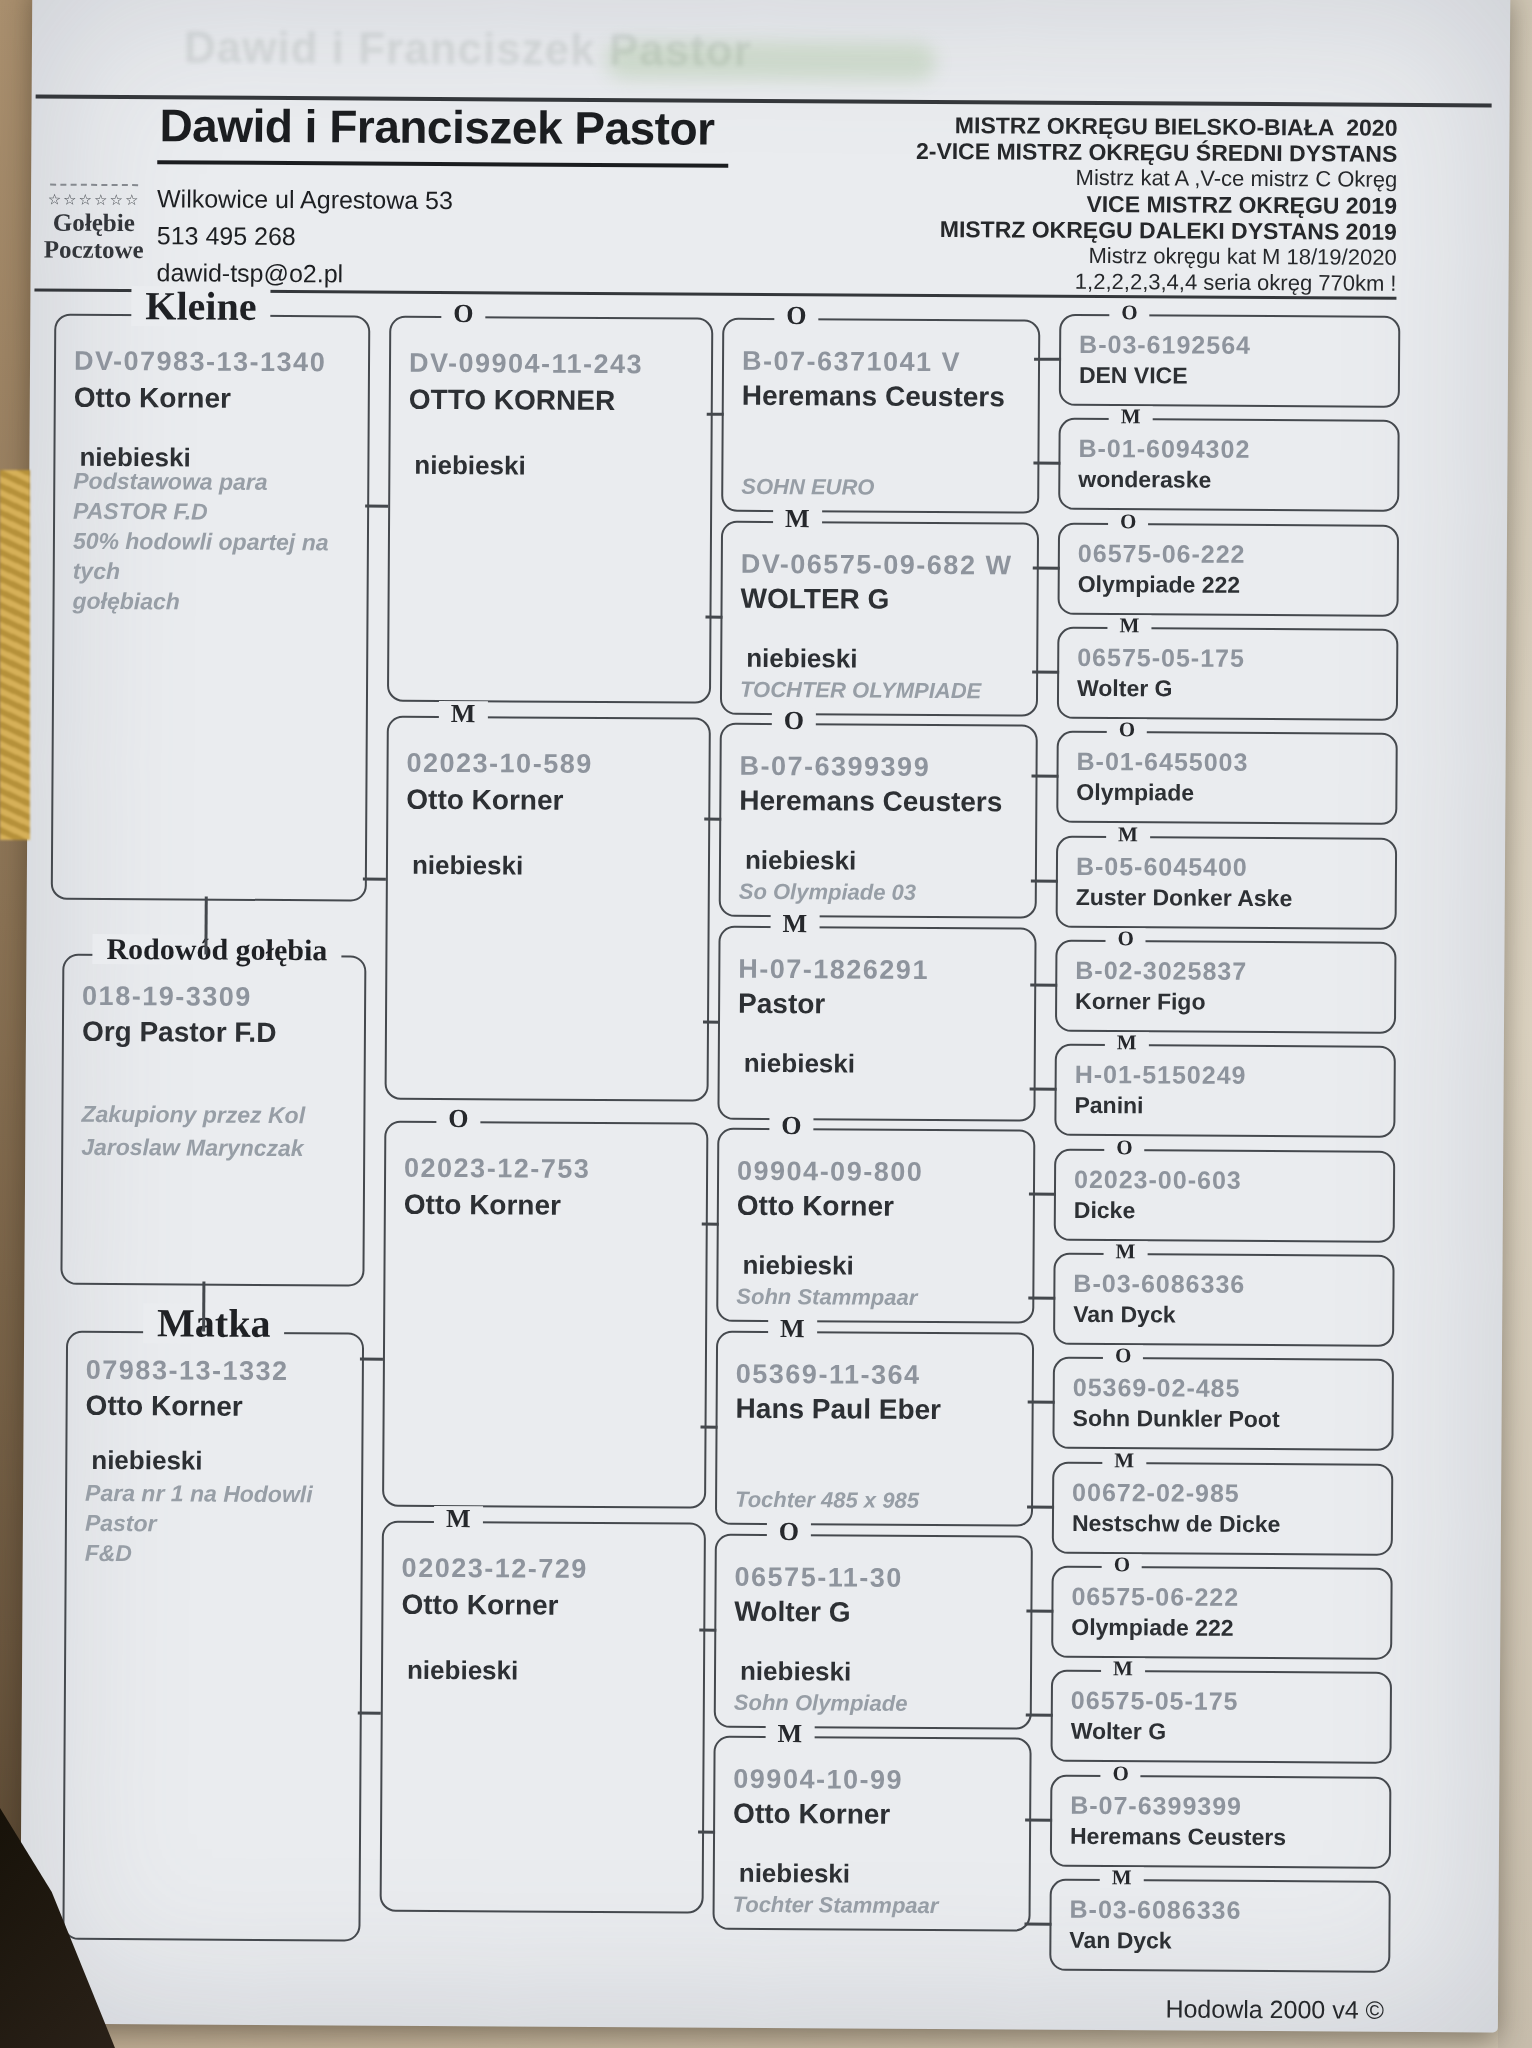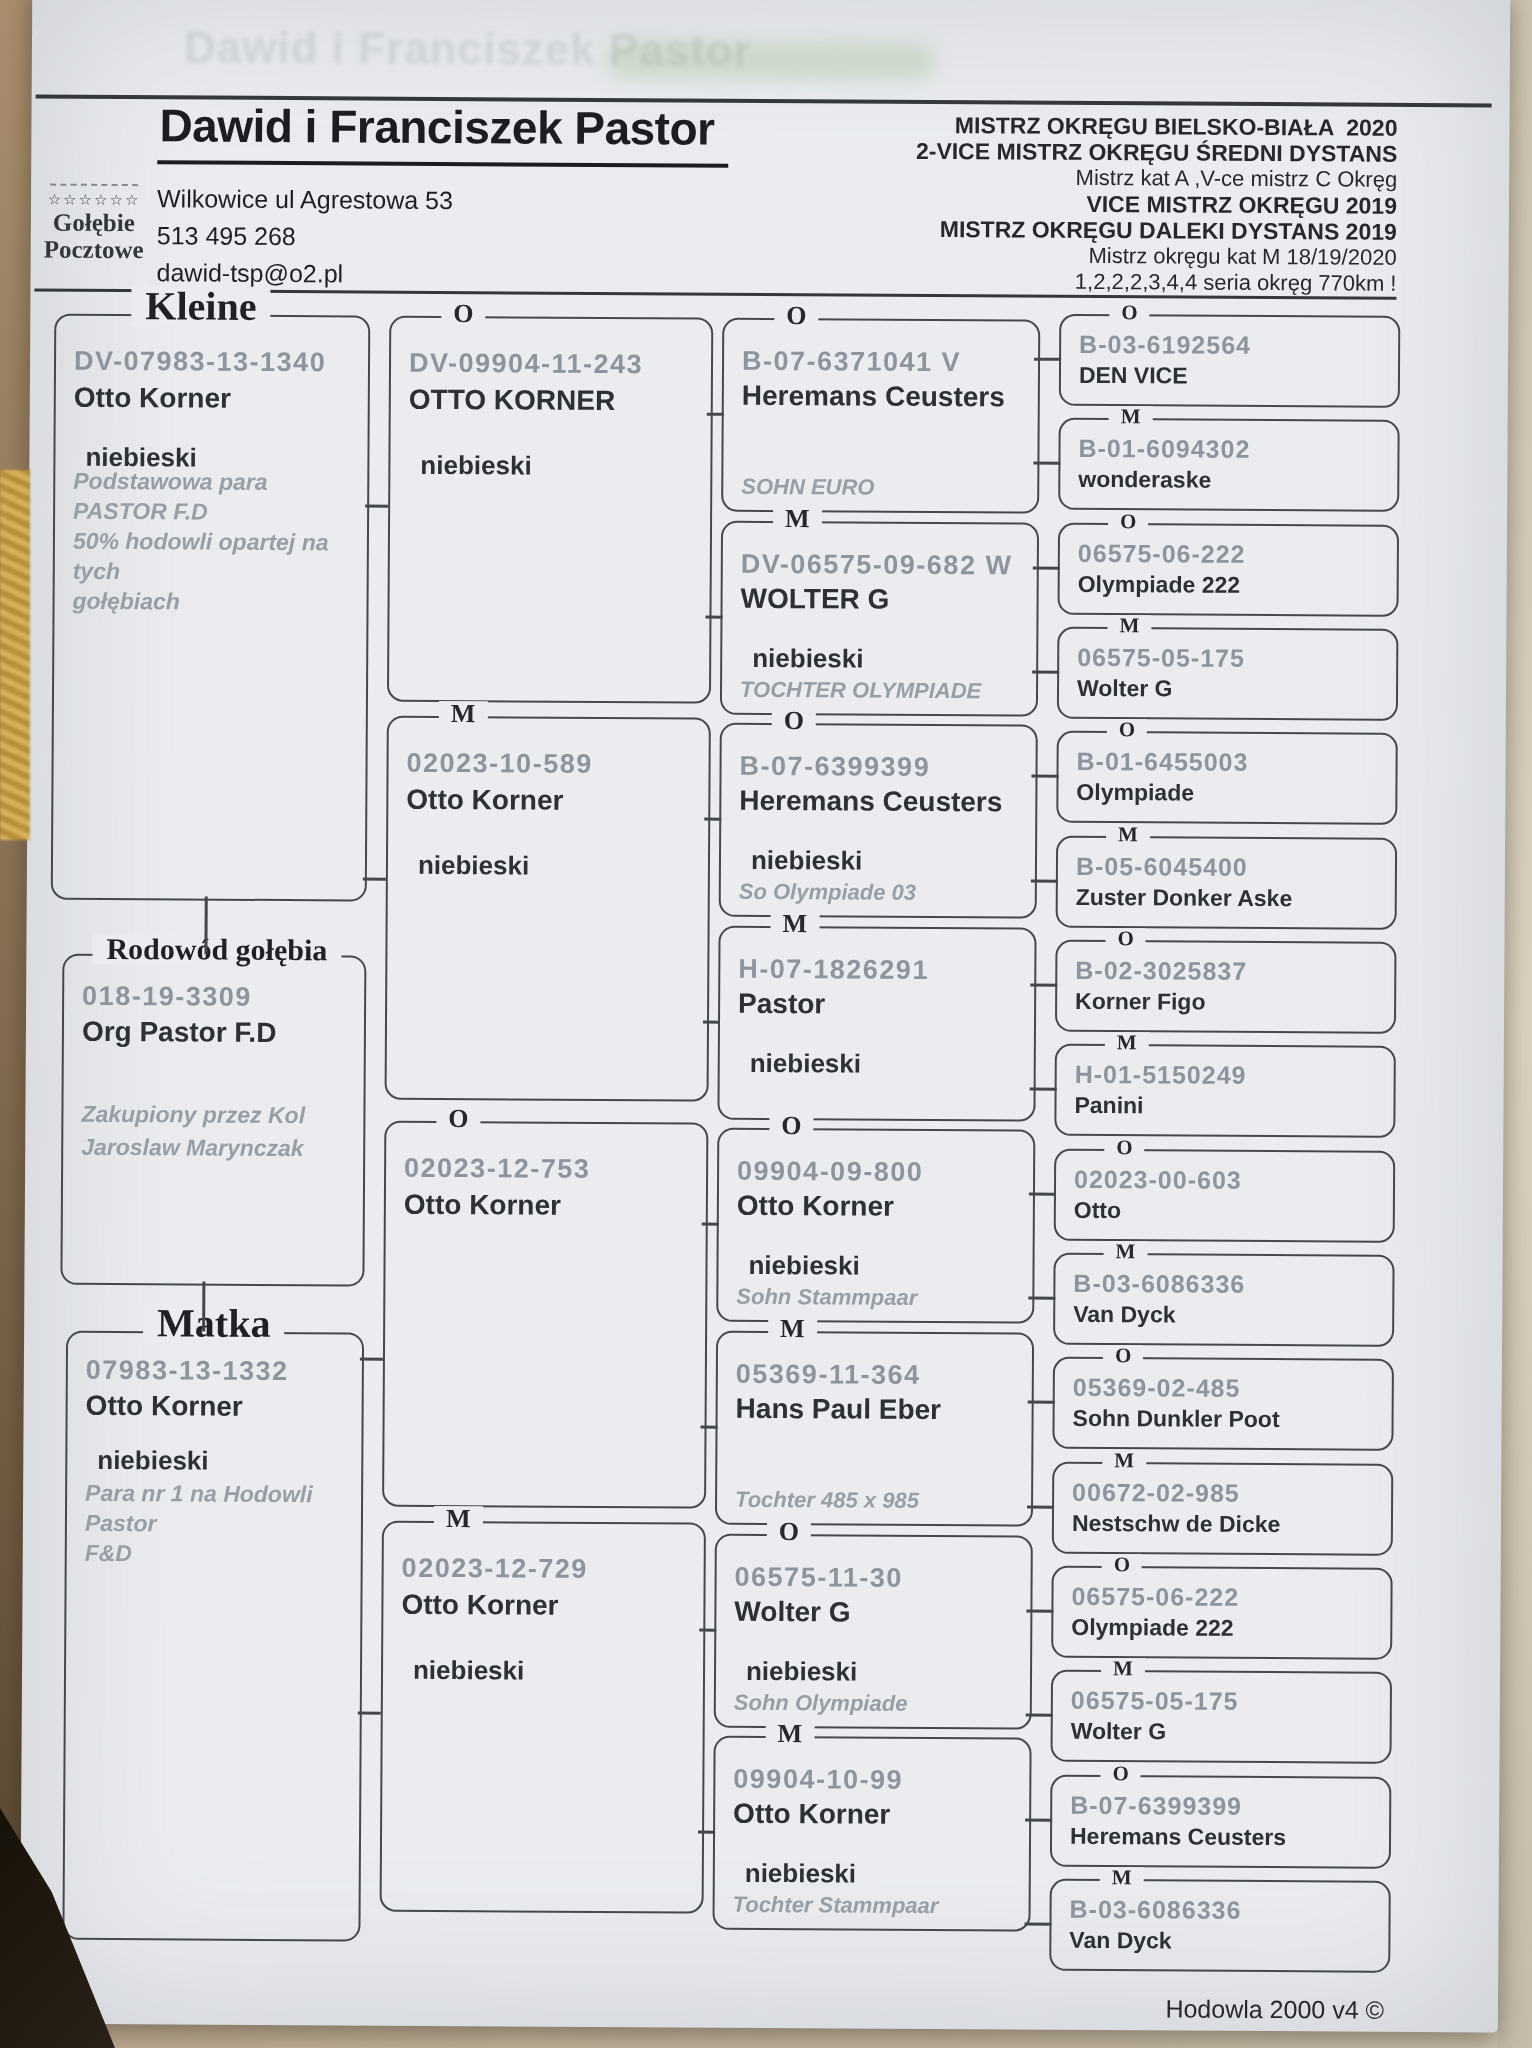--- a/index.html
+++ b/index.html
@@ -38,21 +38,21 @@
   .ach-line.small{font-size:22px;font-weight:500;}
   
   .pbox{position:absolute;border:2.5px solid #45494e;border-radius:16px;}
   .plabel{position:absolute;top:-17px;left:50px;background:#eaecef;padding:0 12px;
     font-family:"Liberation Serif",serif;font-weight:bold;font-size:26px;color:#26282c;line-height:1;}
   .plabel.sm{font-size:21px;top:-14px;left:48px;}
   .sec-title{position:absolute;background:#eaecef;padding:0 14px;font-family:"Liberation Serif",serif;
     font-weight:bold;color:#1f2125;line-height:1;white-space:nowrap;}
   .ring{position:absolute;left:18px;color:#8e949d;letter-spacing:1.5px;font-weight:600;font-size:27px;white-space:nowrap;}
   .bname{position:absolute;left:18px;color:#2d3034;font-weight:bold;font-size:28px;white-space:nowrap;}
-  .bcolor{position:absolute;left:30px;color:#2d3034;font-weight:bold;font-size:26px;}
+  .bcolor{position:absolute;left:24px;color:#2d3034;font-weight:bold;font-size:26px;}
   .bnote{position:absolute;left:18px;color:#979ea6;font-style:italic;font-weight:600;font-size:22px;white-space:nowrap;}
   .notes{position:absolute;left:18px;color:#979ea6;font-style:italic;font-weight:600;font-size:23px;line-height:30px;}
   .r2{top:30px}.n2{top:66px}.c2{top:132px}
   .r3{top:26px}.n3{top:60px}.c3{top:120px}.note3{bottom:10px}
   .r4{top:14px;font-size:25px;letter-spacing:1px}.n4{top:46px;font-size:23px}
   .stub{position:absolute;background:#44484d;height:3px;}
   .vstub{position:absolute;background:#44484d;width:3px;}
   .footer-credit{position:absolute;right:142px;top:1992px;font-size:25px;color:#26282b;}
 </style>
 </head>
@@ -250,21 +250,21 @@
       <div class="bname n4">Korner Figo</div>
     </div>
     <div class="pbox" style="left:1055px;top:1042px;width:337px;height:88px">
       <span class="plabel sm">M</span>
       <div class="ring r4">H-01-5150249</div>
       <div class="bname n4">Panini</div>
     </div>
     <div class="pbox" style="left:1055px;top:1147px;width:337px;height:88px">
       <span class="plabel sm">O</span>
       <div class="ring r4">02023-00-603</div>
-      <div class="bname n4">Otto</div>
+      <div class="bname n4">Dicke</div>
     </div>
     <div class="pbox" style="left:1055px;top:1251px;width:337px;height:88px">
       <span class="plabel sm">M</span>
       <div class="ring r4">B-03-6086336</div>
       <div class="bname n4">Van Dyck</div>
     </div>
     <div class="pbox" style="left:1055px;top:1355px;width:337px;height:88px">
       <span class="plabel sm">O</span>
       <div class="ring r4">05369-02-485</div>
       <div class="bname n4">Sohn Dunkler Poot</div>

